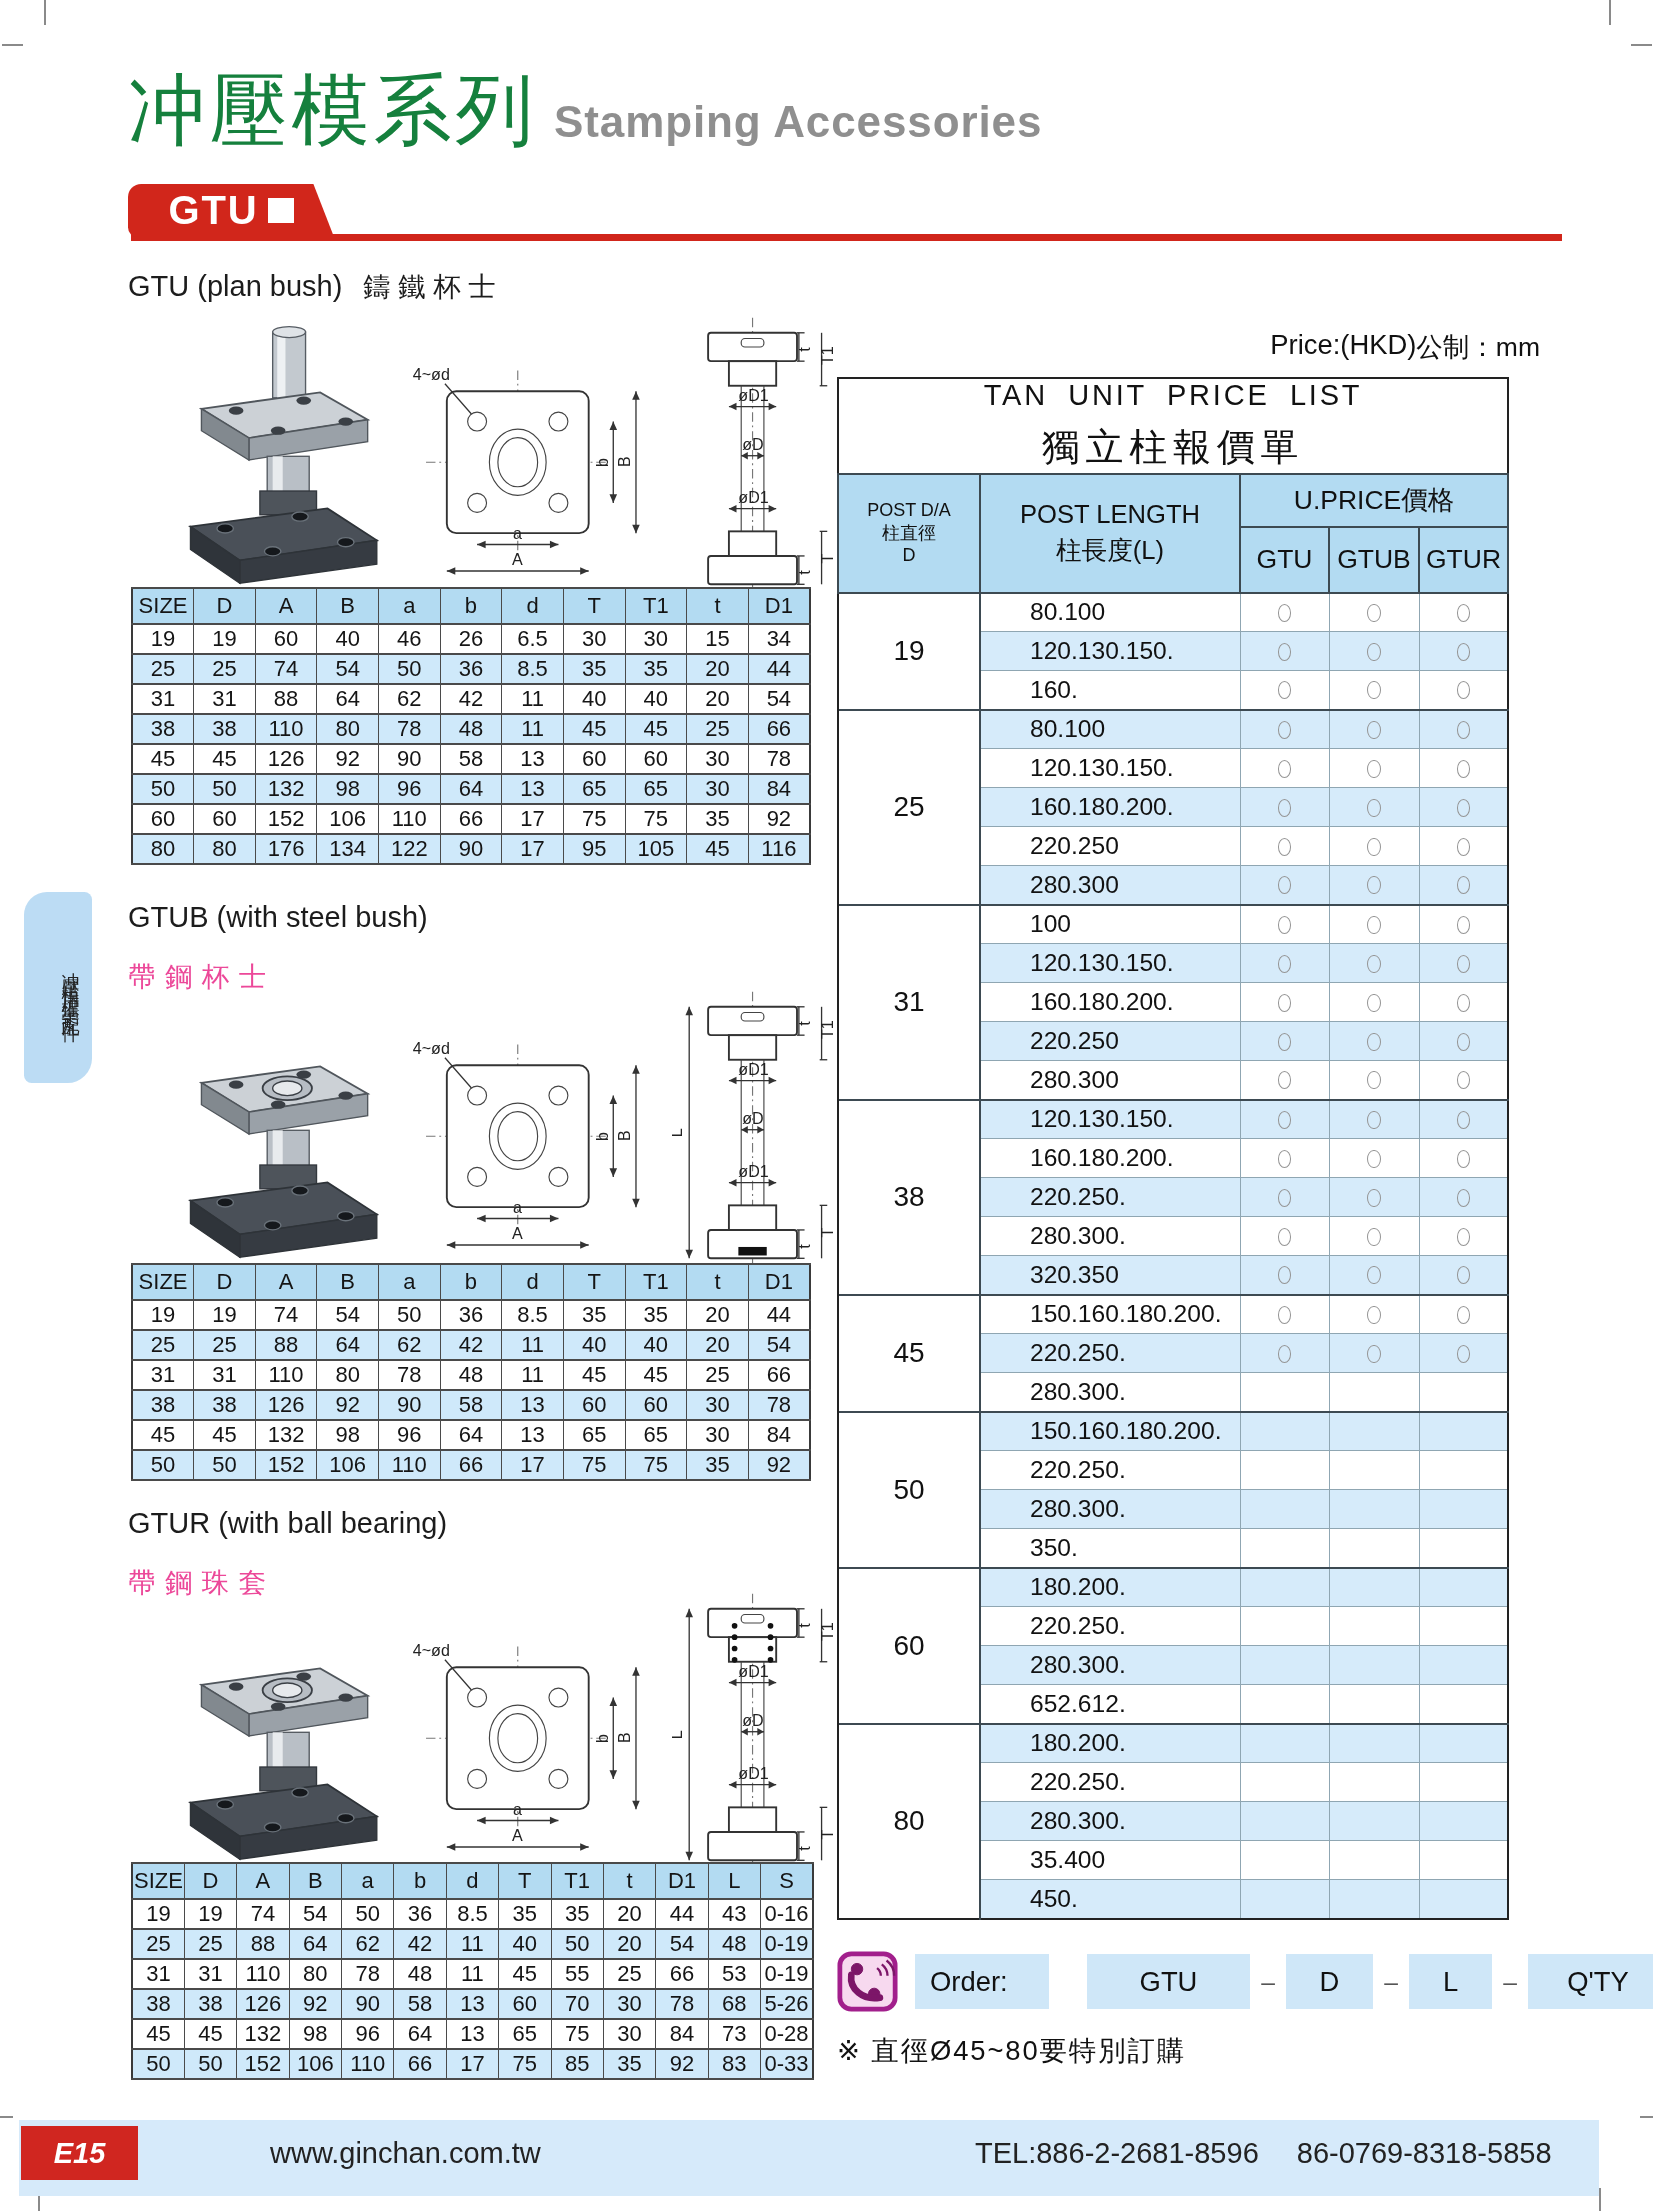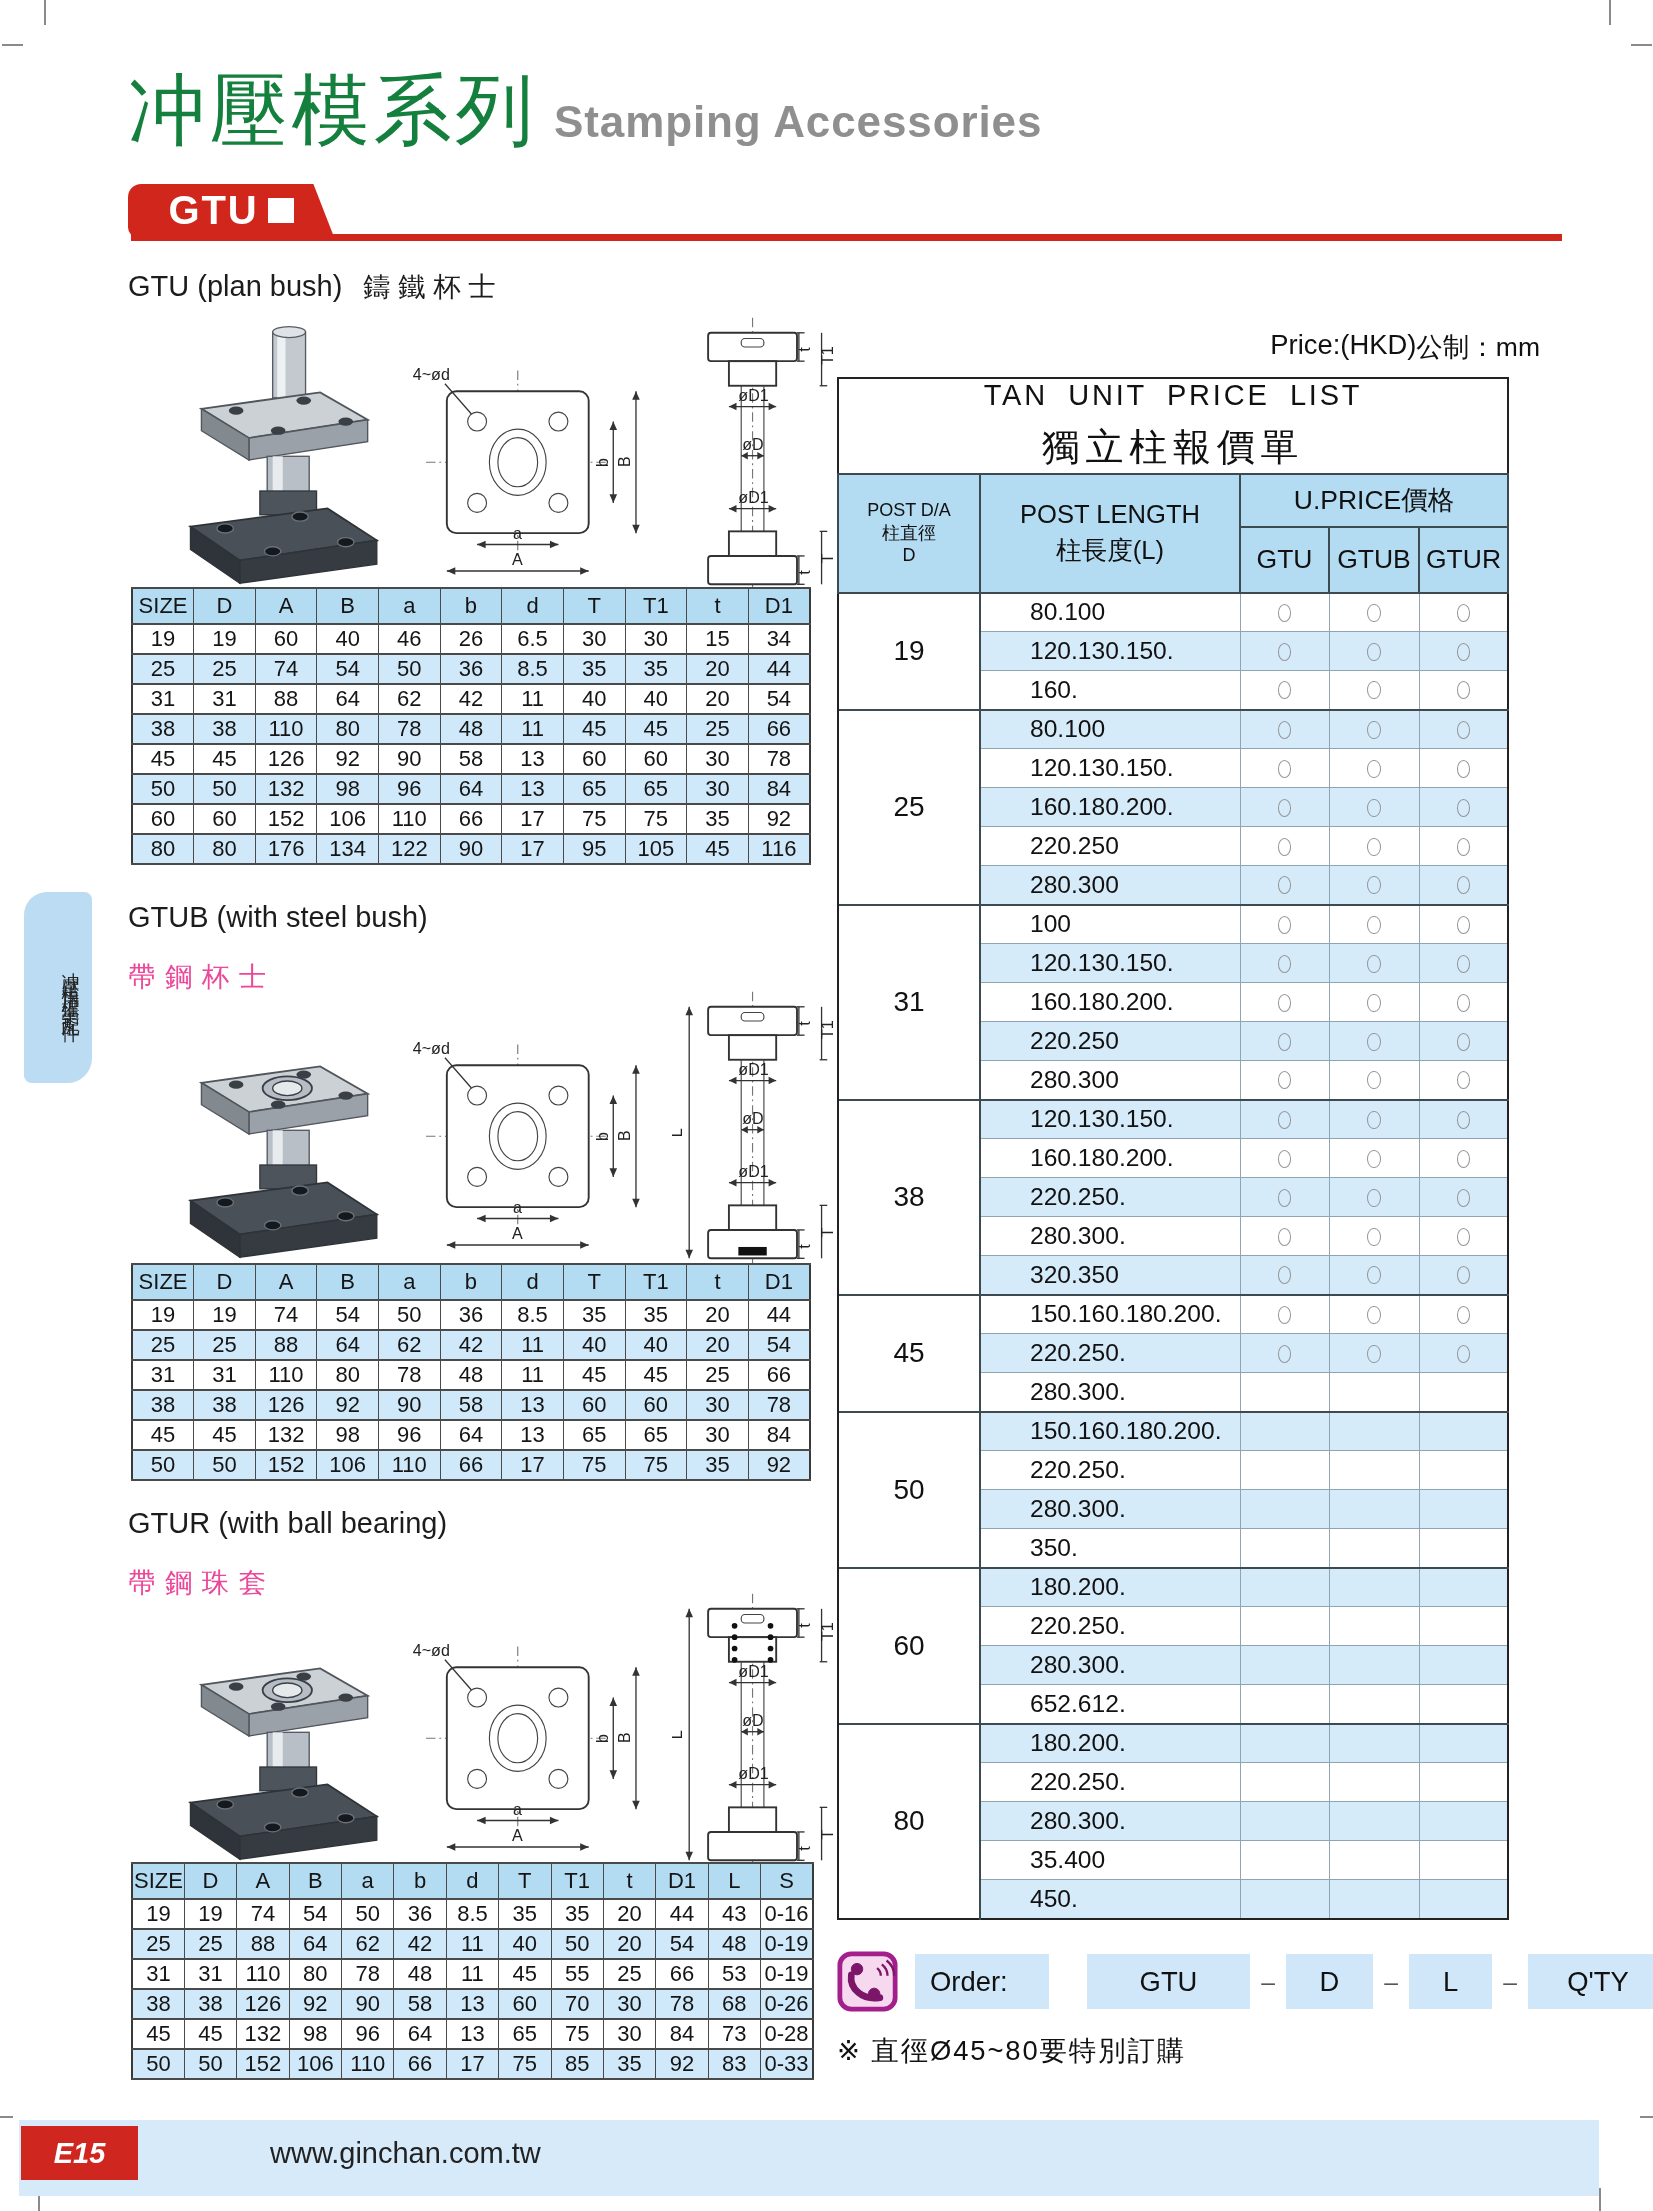--- a/index.html
+++ b/index.html
@@ -800,21 +800,21 @@
           <td>126</td>
           <td>92</td>
           <td>90</td>
           <td>58</td>
           <td>13</td>
           <td>60</td>
           <td>70</td>
           <td>30</td>
           <td>78</td>
           <td>68</td>
-          <td>0-26</td>
+          <td>5-26</td>
         </tr>
         <tr>
           <td>45</td>
           <td>45</td>
           <td>132</td>
           <td>98</td>
           <td>96</td>
           <td>64</td>
           <td>13</td>
           <td>65</td>
@@ -1117,15 +1117,19 @@
     <div class="dash">–</div>
     <div class="box b3">L</div>
     <div class="dash">–</div>
     <div class="box b4">Q'TY</div>
   </div>
   <div class="note">※ 直徑Ø45~80要特別訂購</div>
 
   <div class="footer"></div>
   <div class="pageno">E15</div>
   <div class="site">www.ginchan.com.tw</div>
+  <div class="tels">
+    <span>TEL:886-2-2681-8596</span>
+    <span>86-0769-8318-5858</span>
+  </div>
 
 </div>
 
 
 </body></html>

